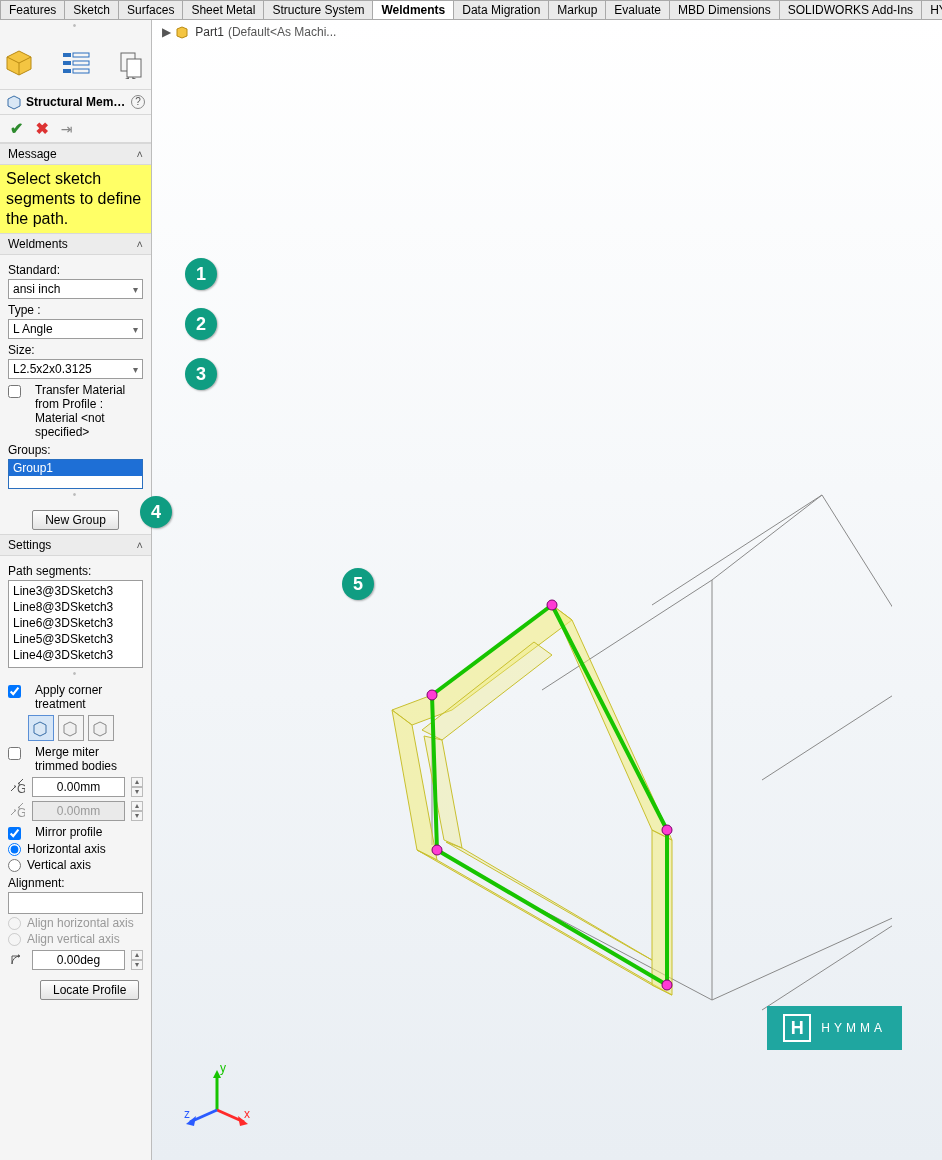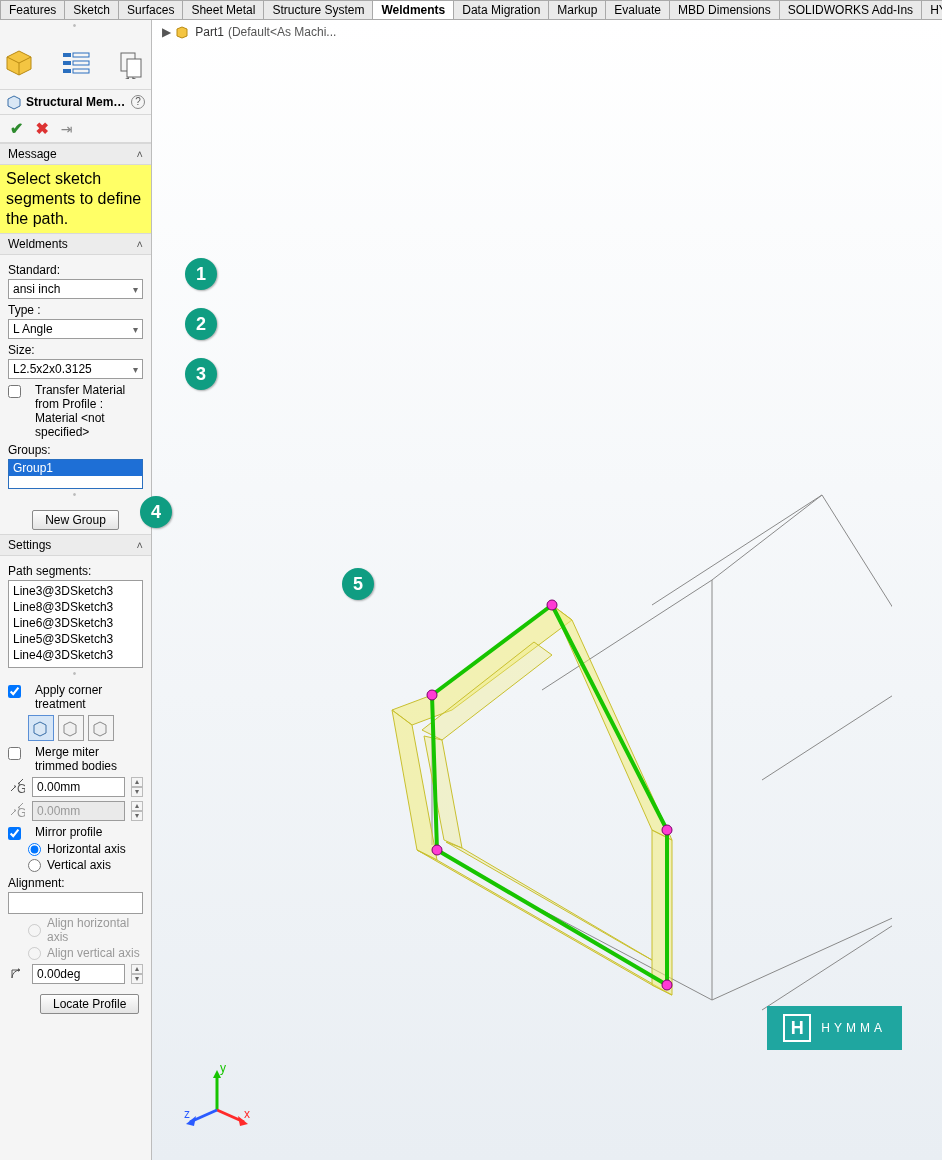--- a/index.html
+++ b/index.html
@@ -52,26 +52,26 @@
 .btn-row { text-align:center; margin-top:10px; }
 
 .listbox { border:1px solid #9c9c9c; background:#fff; height:88px; overflow:auto; padding:2px 4px; line-height:16px; }
 
 .iconbtns { display:flex; gap:4px; margin:4px 0 4px 20px; }
 .iconbtn { width:26px; height:26px; border:1px solid #9c9c9c; background:#f4f4f4; display:flex; align-items:center; justify-content:center; }
 .iconbtn.sel { background:#d6e6f7; border-color:#5a8fd6; }
 
 .numrow { display:flex; align-items:center; gap:6px; margin-top:4px; }
 .numrow .ic { width:18px; text-align:center; color:#555; }
-.numval { flex:1; height:20px; border:1px solid #9c9c9c; background:#fff; padding:0 4px; line-height:18px; }
+.numval { flex:1; height:20px; border:1px solid #9c9c9c; background:#fff; padding:0 4px; line-height:18px;text-align:center; }
 .numval.dis { background:#eaeaea; color:#999; }
 .spin { width:12px; display:flex; flex-direction:column; }
 .spin span { font-size:8px; line-height:8px; color:#666; border:1px solid #bbb; text-align:center; }
 
-.radio { display:flex; align-items:center; gap:6px; margin-left:20px; margin-top:2px; }
+.radio { display:flex; align-items:center; gap:6px; margin-top:2px; }
 .radio.dis { color:#999; }
 
 .txt { width:100%; height:22px; border:1px solid #9c9c9c; background:#fff; margin-top:2px; }
 
 
 .callout { position:absolute; width:32px; height:32px; border-radius:50%; background:#0f9d82; color:#fff; font-size:18px; font-weight:bold; display:flex; align-items:center; justify-content:center; box-shadow:1px 1px 2px rgba(0,0,0,.3); z-index:10; }
 
 
 #crumb { position:absolute; top:4px; left:10px; display:flex; align-items:center; gap:4px; color:#333; }
 #crumb .tri { color:#555; }

